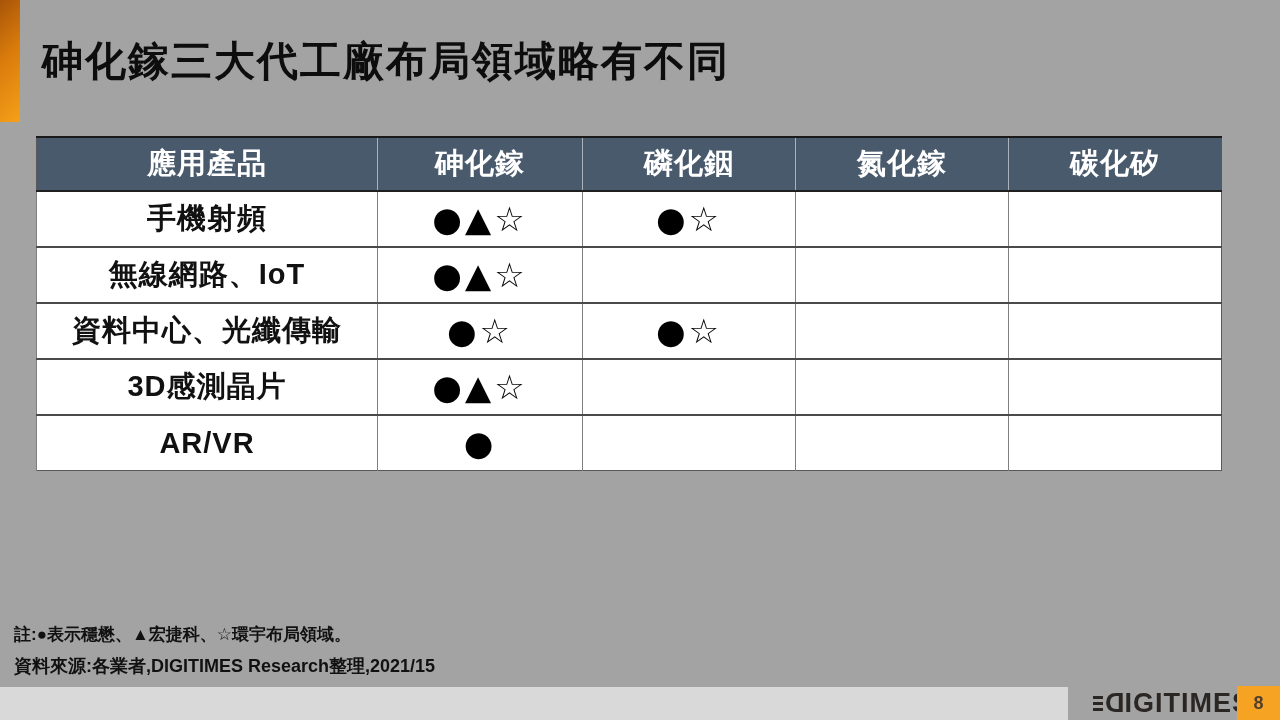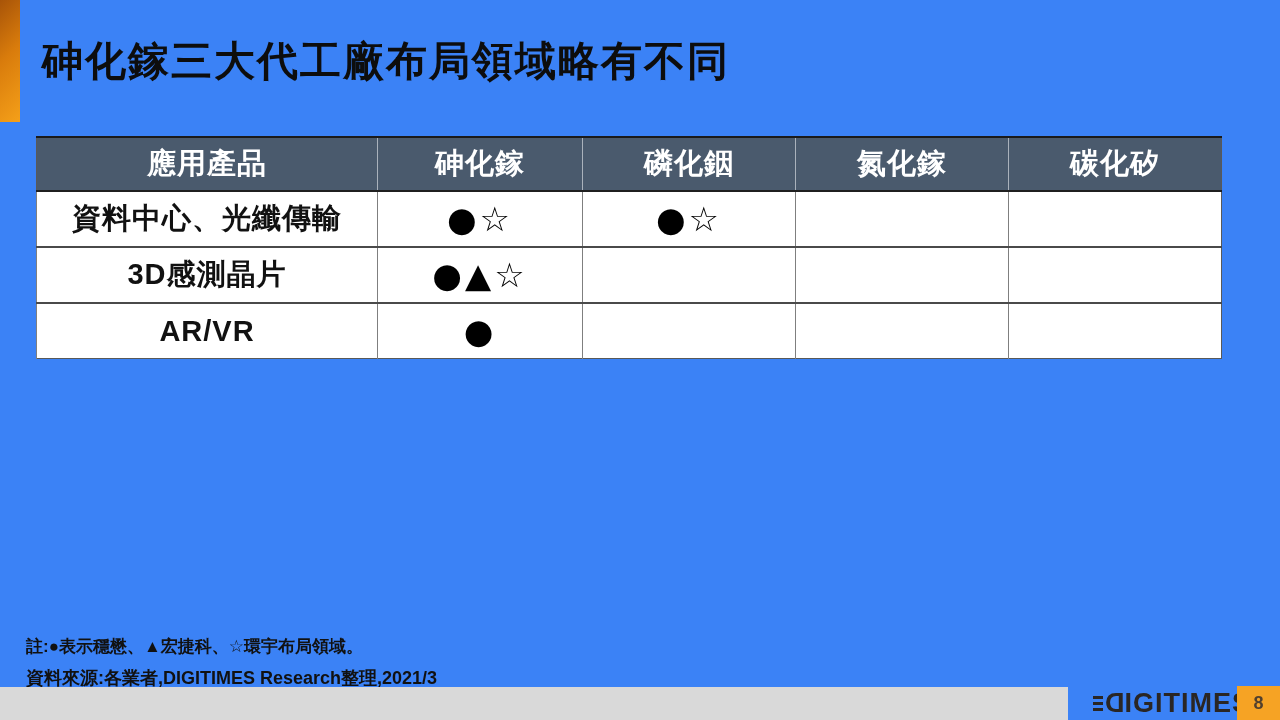--- a/index.html
+++ b/index.html
@@ -1,21 +1,21 @@
 <!DOCTYPE html>
 <html><head>
 <meta charset="utf-8">
 <style>
   html,body{margin:0;padding:0;}
   body{
     width:1280px;height:720px;
     font-family:"Liberation Sans","DejaVu Sans",sans-serif;
     background:#ffffff;
   }
-  .slide{position:relative;width:1280px;height:720px;overflow:hidden;background:#3b82f6;}
+  .slide{position:relative;width:1280px;height:720px;overflow:hidden;background:#a3a3a3;}
 
   
   .accent-bar{
     position:absolute;left:0;top:0;width:20px;height:122px;
     background:linear-gradient(135deg,#a85408 0%,#d97c0c 45%,#f5a019 100%);
   }
 
   
   .title{
     position:absolute;left:42px;top:34px;margin:0;
@@ -41,21 +41,21 @@
   td.rowlabel{
     background:#fdefce;font-size:29px;font-weight:bold;color:#111111;letter-spacing:1px;
   }
   td.sym{
     font-size:34px;color:#000000;letter-spacing:3px;line-height:1;
     font-family:"DejaVu Sans","Liberation Sans",sans-serif;
   }
 
   
   .note,.source{
-    position:absolute;left:10px;margin:16px;color:#111111;font-weight:bold;white-space:nowrap;
+    position:absolute;left:10px;margin:4px;color:#111111;font-weight:bold;white-space:nowrap;
   }
   .note{top:619px;font-size:17px;}
   .source{top:650px;font-size:18px;}
 
   
   .bottom-bar{
     position:absolute;left:0;top:687px;width:1068px;height:33px;background:#d9d9d9;
   }
   .logo{
     position:absolute;left:1093px;top:688px;height:30px;
@@ -94,20 +94,34 @@
       <tr>
         <th>應用產品</th>
         <th>砷化鎵</th>
         <th>磷化銦</th>
         <th>氮化鎵</th>
         <th>碳化矽</th>
       </tr>
     </thead>
     <tbody>
       <tr>
+        <td class="rowlabel">手機射頻</td>
+        <td class="sym">●▲☆</td>
+        <td class="sym">●☆</td>
+        <td class="sym"></td>
+        <td class="sym"></td>
+      </tr>
+      <tr>
+        <td class="rowlabel">無線網路、IoT</td>
+        <td class="sym">●▲☆</td>
+        <td class="sym"></td>
+        <td class="sym"></td>
+        <td class="sym"></td>
+      </tr>
+      <tr>
         <td class="rowlabel">資料中心、光纖傳輸</td>
         <td class="sym">●☆</td>
         <td class="sym">●☆</td>
         <td class="sym"></td>
         <td class="sym"></td>
       </tr>
       <tr>
         <td class="rowlabel">3D感測晶片</td>
         <td class="sym">●▲☆</td>
         <td class="sym"></td>
@@ -118,21 +132,21 @@
         <td class="rowlabel">AR/VR</td>
         <td class="sym">●</td>
         <td class="sym"></td>
         <td class="sym"></td>
         <td class="sym"></td>
       </tr>
     </tbody>
   </table>
 
   <p class="note">註:●表示穩懋、▲宏捷科、☆環宇布局領域。</p>
-  <p class="source">資料來源:各業者,DIGITIMES Research整理,2021/3</p>
+  <p class="source">資料來源:各業者,DIGITIMES Research整理,2021/15</p>
 
   <div class="bottom-bar"></div>
 
   <div class="logo">
     <span class="logo-lines"></span>
       <span class="logo-d">D</span>
       <span>IGITIMES</span>
   </div>
 
   <div class="page-num">8</div>

